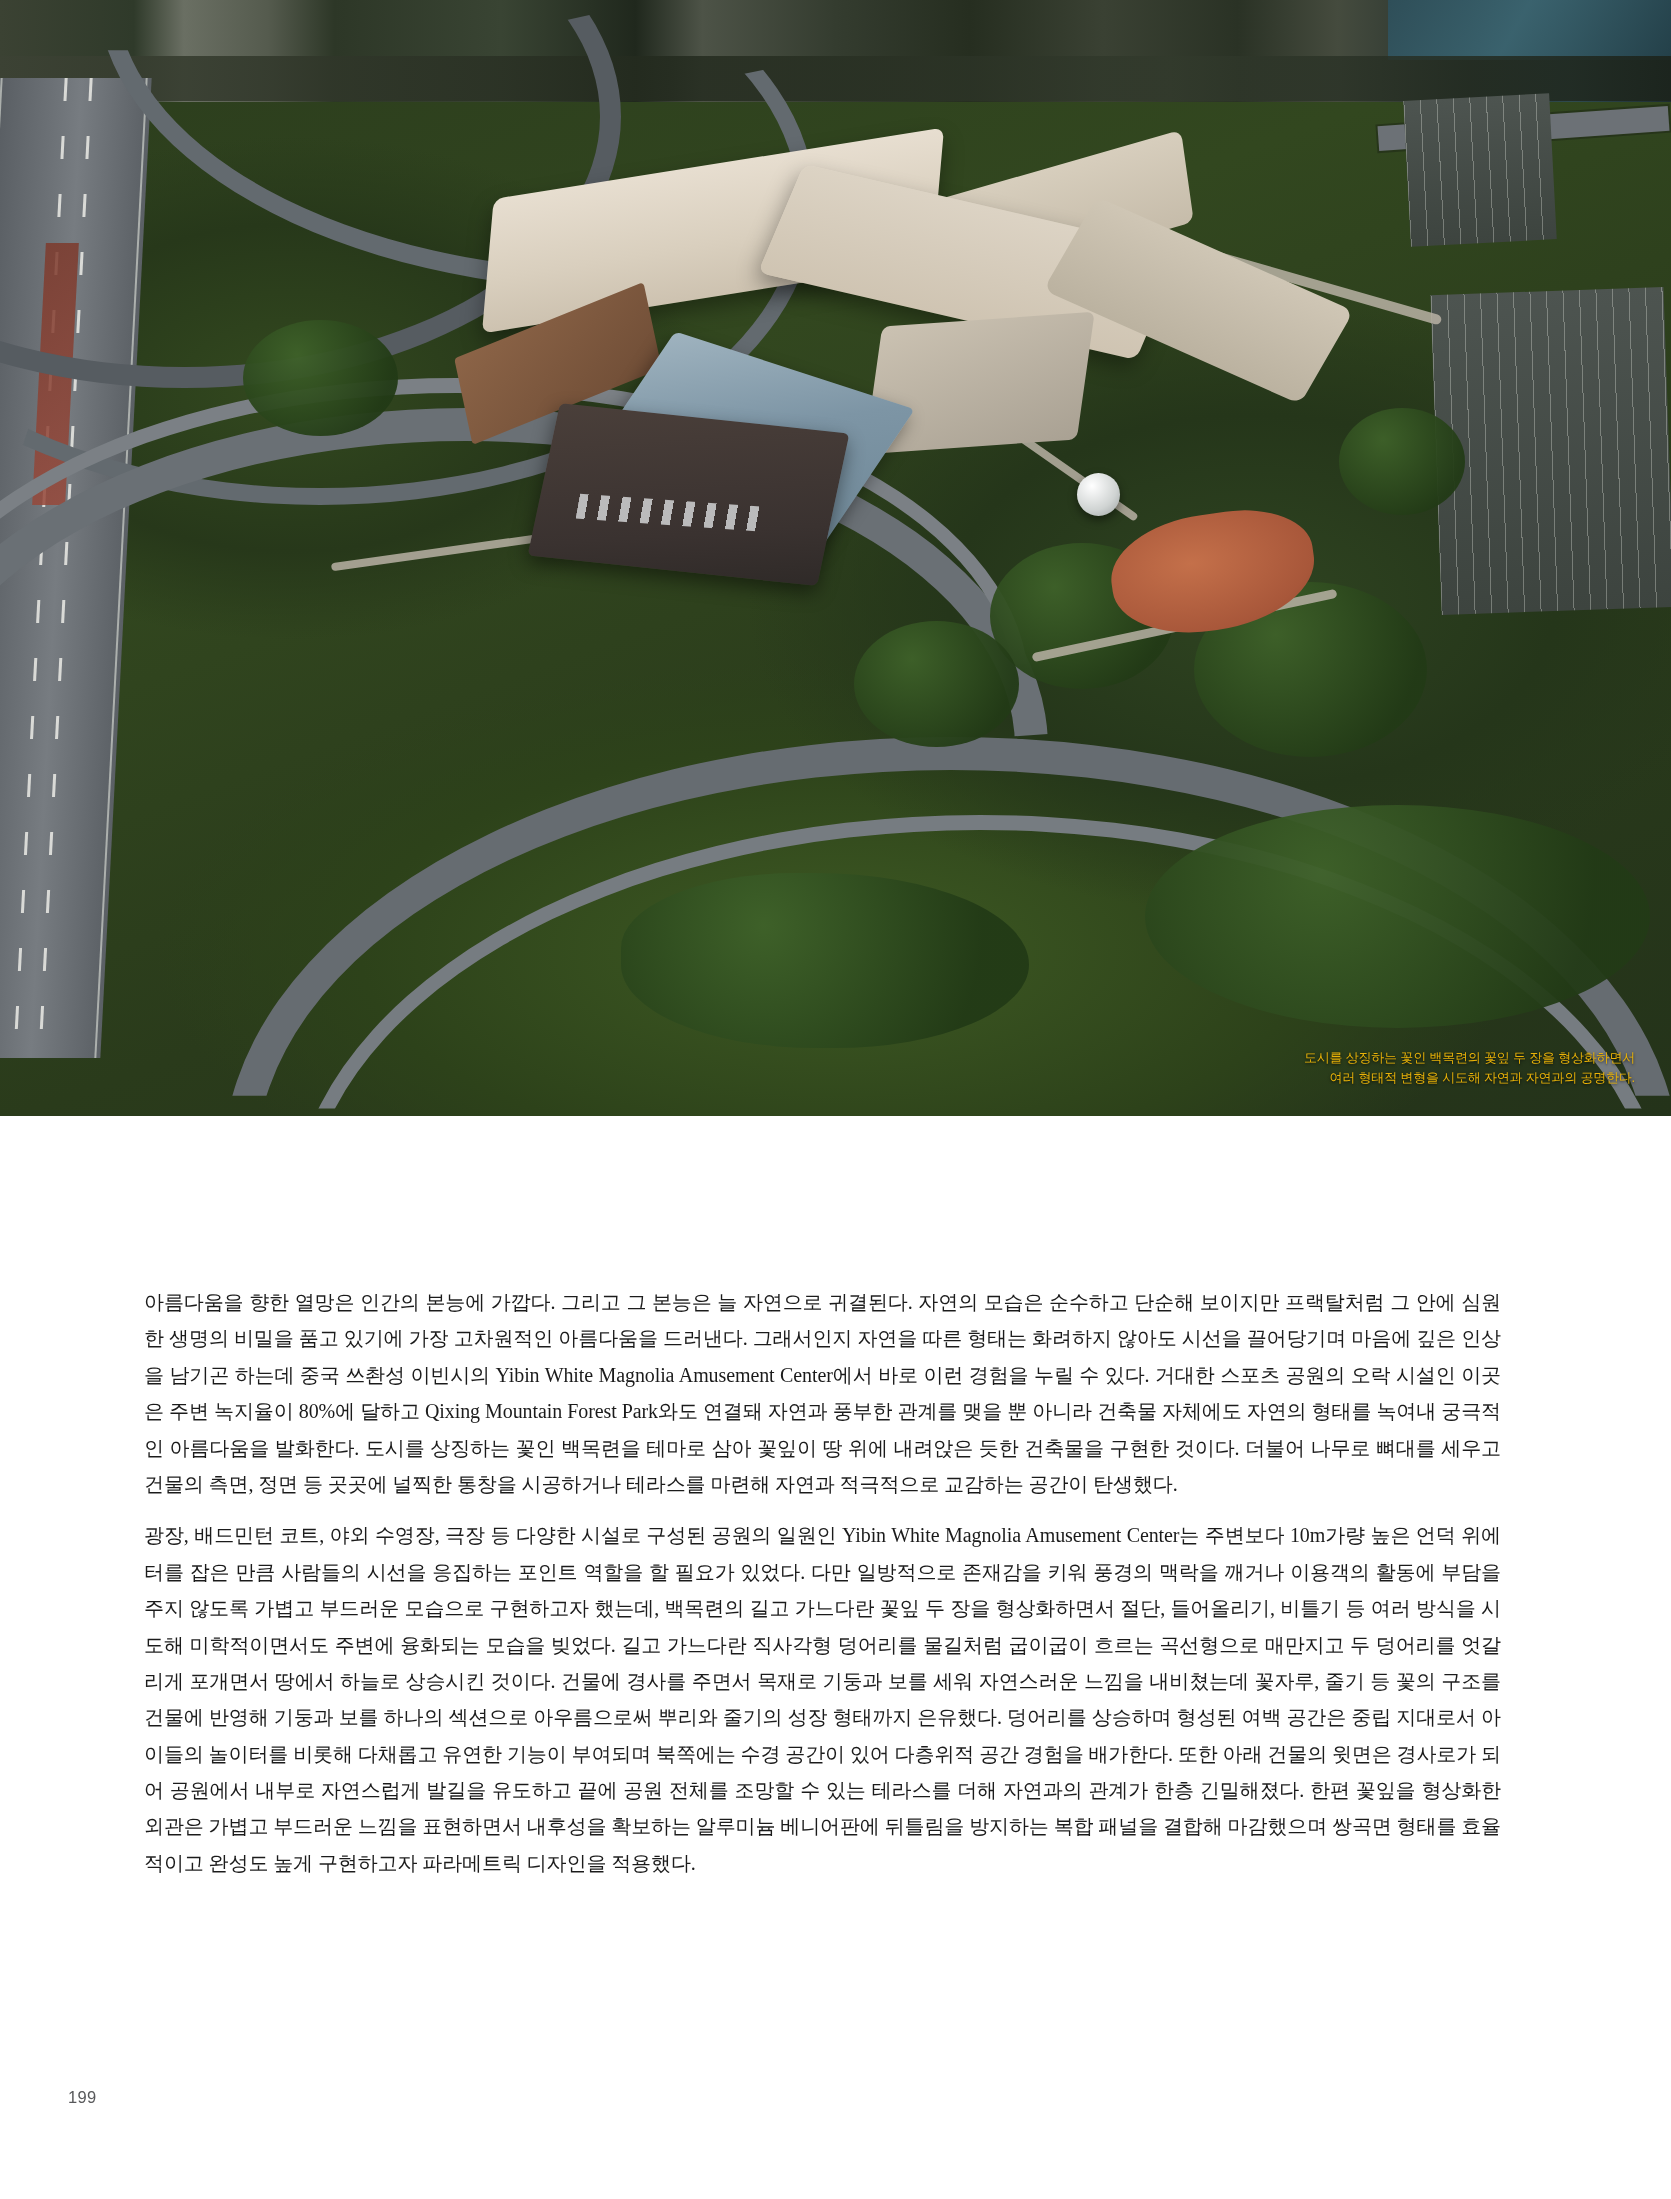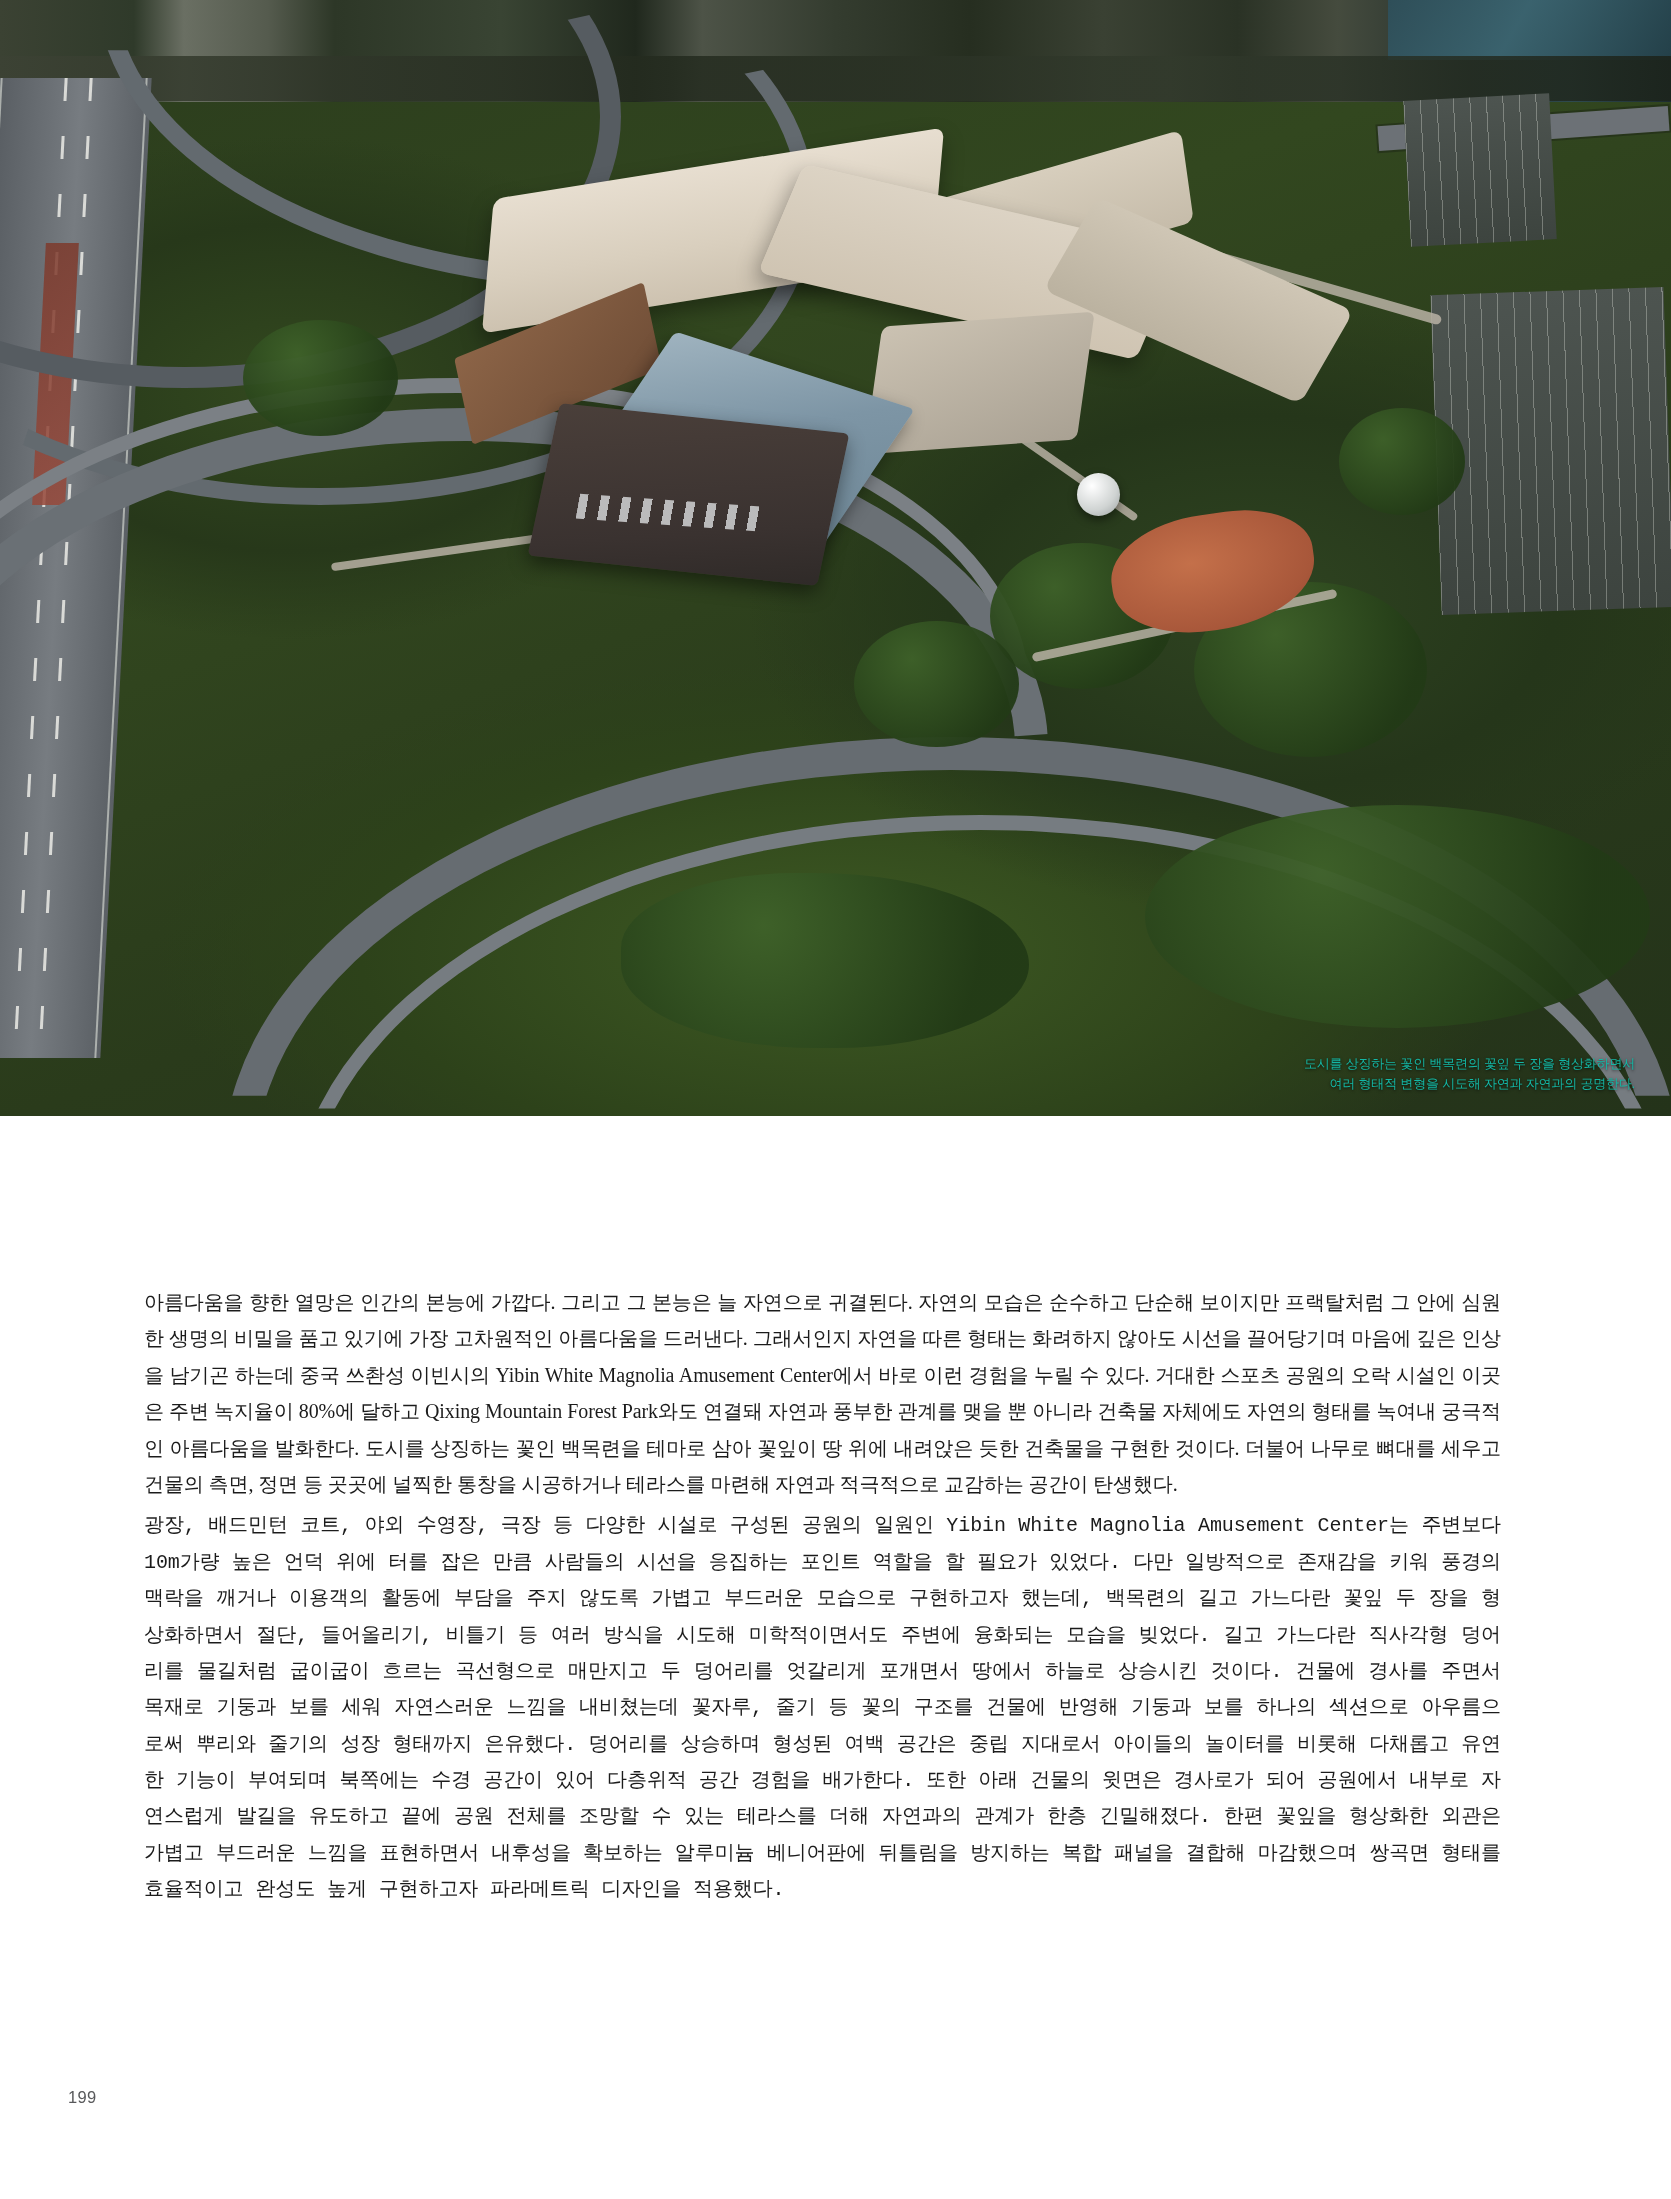--- a/index.html
+++ b/index.html
@@ -222,24 +222,24 @@
     background: linear-gradient(180deg, #4d5450, #3d443f);
   }
   .parking .slots {
     position: absolute; inset: 0;
     background: repeating-linear-gradient(90deg, rgba(225,228,220,.35) 0 1px, rgba(0,0,0,0) 1px 16.5px);
   }
 
   .caption {
     position: absolute;
     right: 37px;
-    bottom: 22px;
+    bottom: 28px;
     width: 466px;
     text-align: right;
-    color: #14b8a6;
+    color: #eab308;
     font-family: "Liberation Sans", sans-serif;
     font-size: 13px;
     line-height: 1.55;
     letter-spacing: -0.2px;
     text-shadow: 0 1px 2.9px rgba(0,0,0,.8);
   }
 
   
   .body-wrap {
     position: absolute;
@@ -251,21 +251,21 @@
     margin: 0;
     font-family: "Liberation Serif", serif;
     font-size: 20px;
     line-height: 1.82;
     color: #1b1b1b;
     text-align: justify;
     text-justify: inter-character;
     letter-spacing: -0.1px;
     text-indent: 0;
   }
-  p.body + p.body { margin-top: 6px; font-family: Liberation Mono, monospace; }
+  p.body + p.body { margin-top: 15px; }
 
   .pagenum {
     position: absolute;
     left: 68px;
     top: 2088px;
     font-family: "Liberation Sans", sans-serif;
     font-size: 16.5px;
     color: #58595b;
     letter-spacing: 0.3px;
   }

